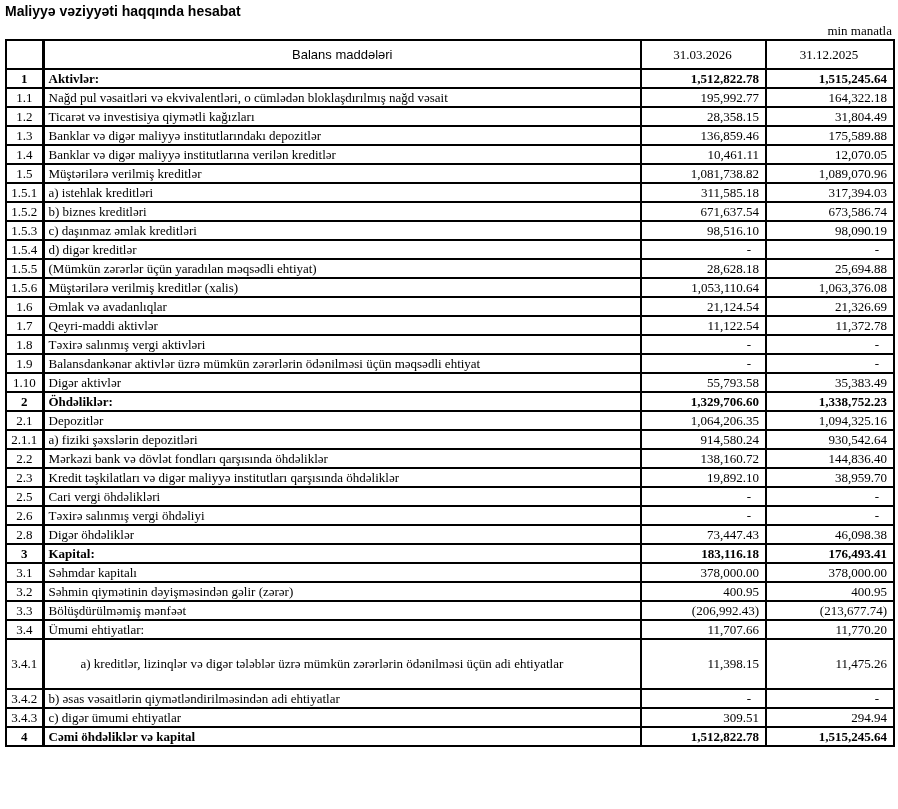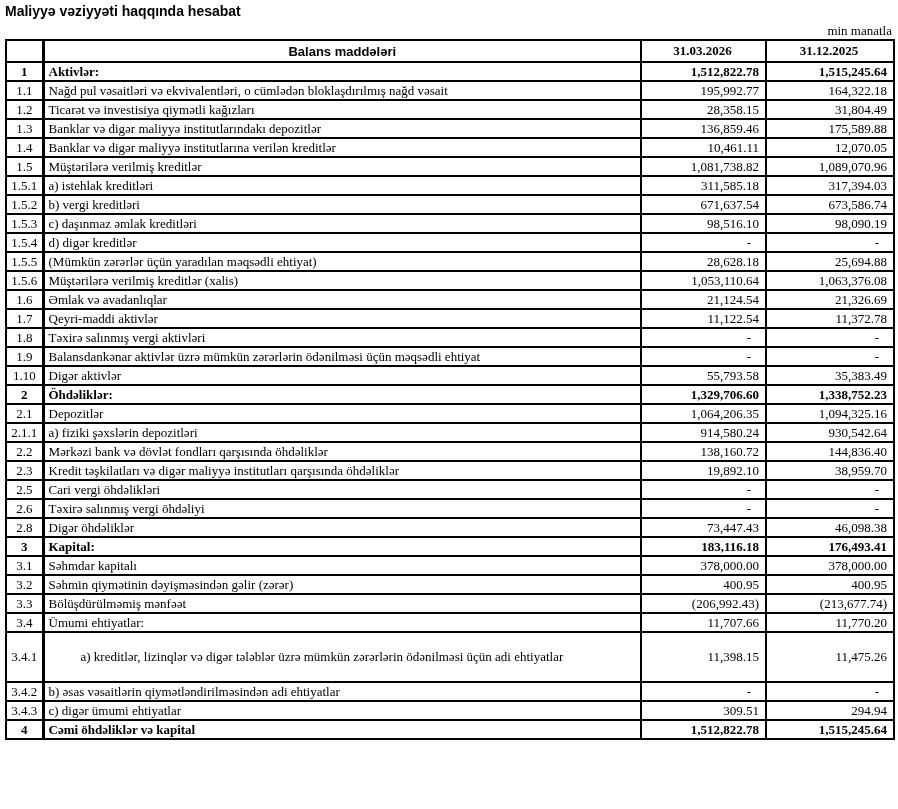--- a/index.html
+++ b/index.html
@@ -35,21 +35,21 @@
     table-layout: fixed;
   }
   .balance th, .balance td {
     border: 2px solid #000;
     font-size: 13px;
     padding: 0 4px;
     overflow: hidden;
     white-space: nowrap;
     box-sizing: border-box;
   }
-  .balance thead th { height: 22px; font-weight: bold; }
+  .balance thead th { height: 29px; font-weight: normal; }
   .balance td { height: 19px; }
   col.c-num  { width: 37px; }
   col.c-desc { width: 598px; }
   col.c-v1   { width: 125px; }
   col.c-v2   { width: 128px; }
   .col-num  { text-align: center; border-right: 3px solid #000 !important; padding: 0 1px !important; }
   .col-desc { text-align: left; }
   .col-val  { text-align: right; padding-right: 6px !important; }
   th.col-desc { text-align: center; font-family: "Liberation Sans", sans-serif; font-size: 13px; }
   th.col-val  { text-align: center; }
@@ -116,21 +116,21 @@
           <td class="col-val">1,089,070.96</td>
         </tr>
         <tr>
           <td class="col-num">1.5.1</td>
           <td class="col-desc">a) istehlak kreditləri</td>
           <td class="col-val">311,585.18</td>
           <td class="col-val">317,394.03</td>
         </tr>
         <tr>
           <td class="col-num">1.5.2</td>
-          <td class="col-desc">b) vergi kreditləri</td>
+          <td class="col-desc">b) biznes kreditləri</td>
           <td class="col-val">671,637.54</td>
           <td class="col-val">673,586.74</td>
         </tr>
         <tr>
           <td class="col-num">1.5.3</td>
           <td class="col-desc">c) daşınmaz əmlak kreditləri</td>
           <td class="col-val">98,516.10</td>
           <td class="col-val">98,090.19</td>
         </tr>
         <tr>

